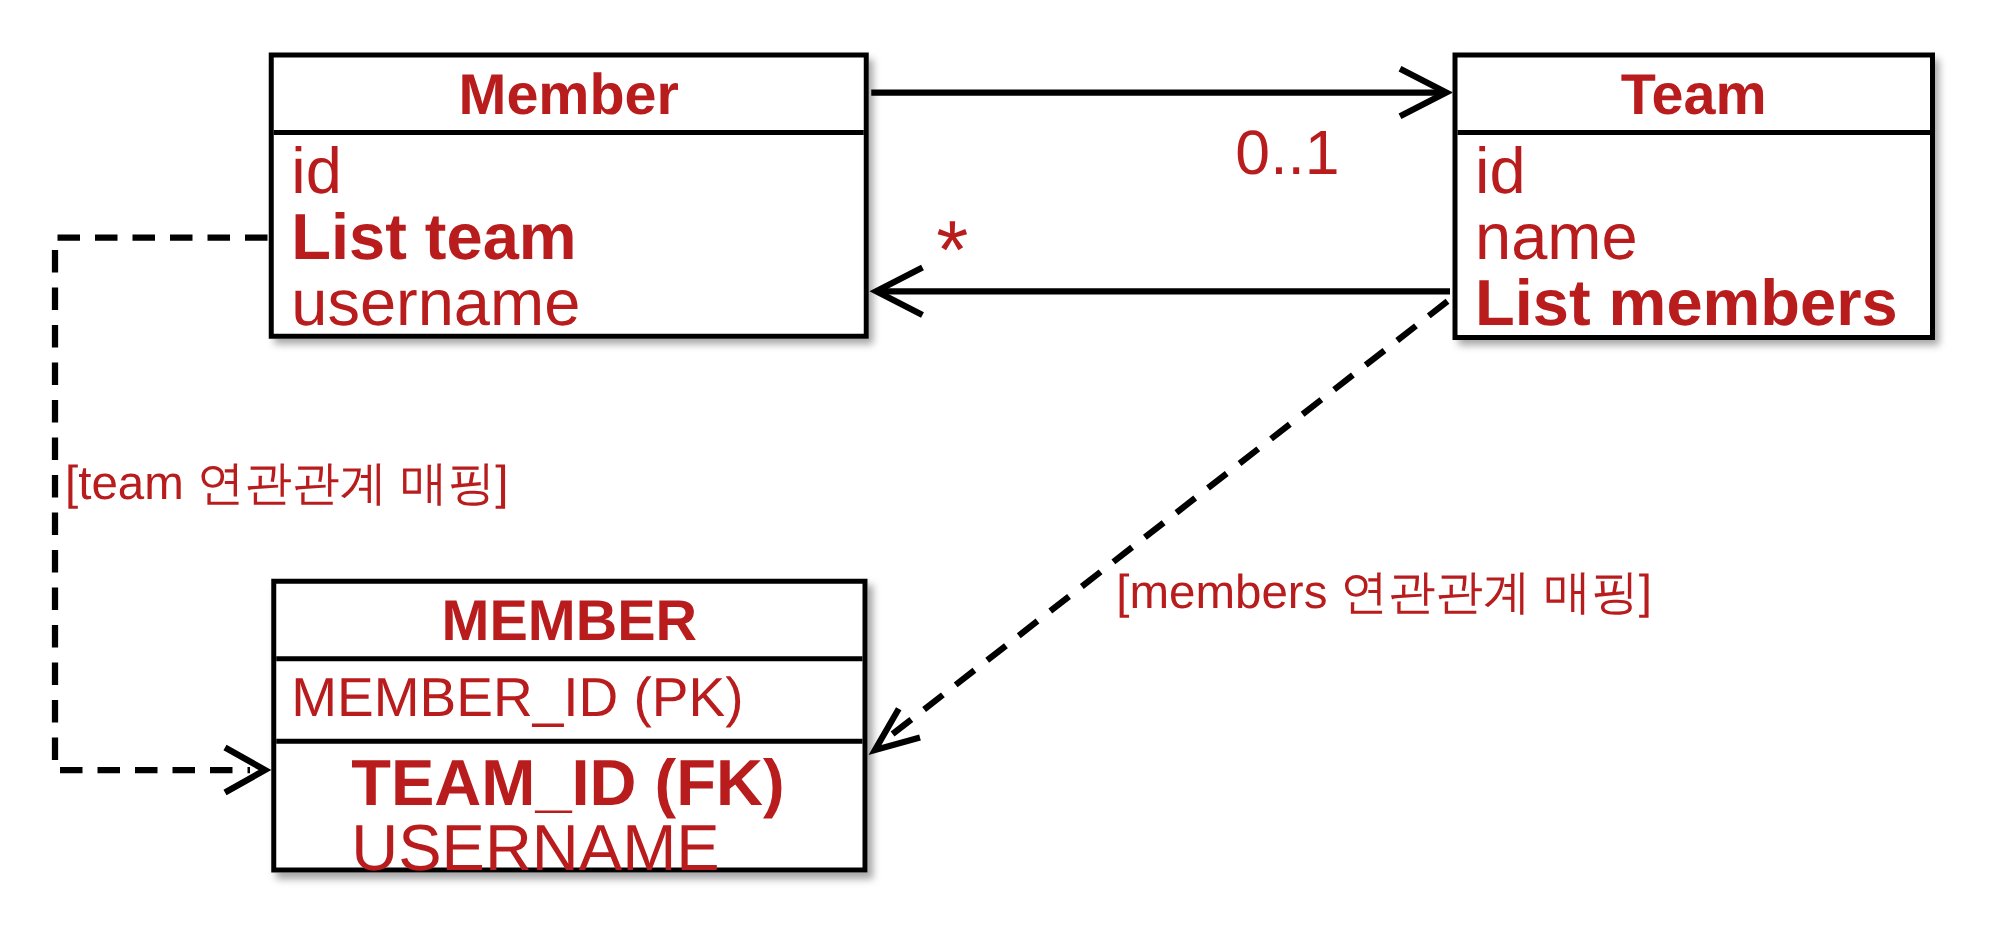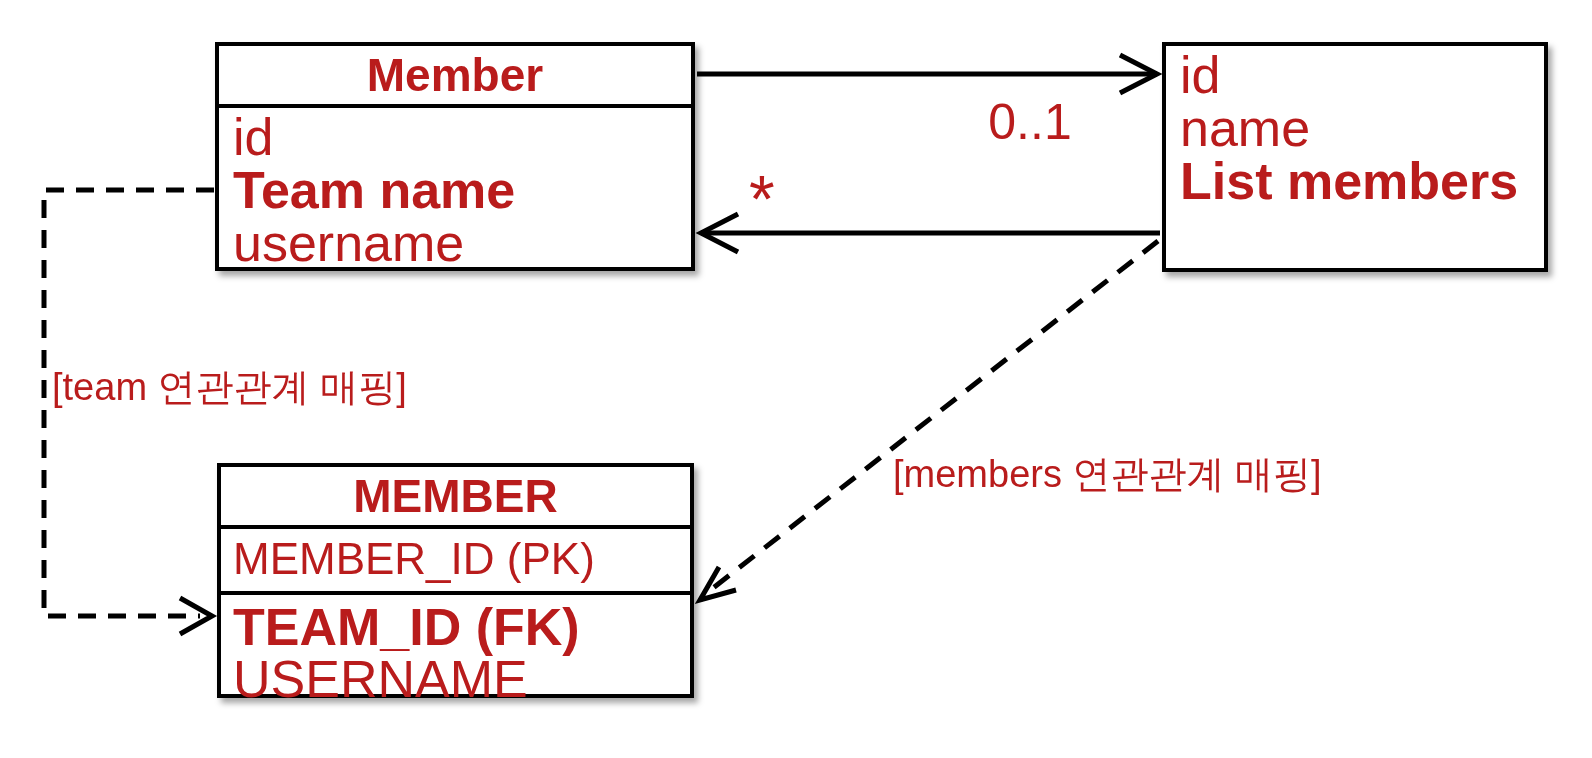--- a/index.html
+++ b/index.html
@@ -47,21 +47,21 @@
     box-sizing: border-box;
     padding-left: 12px;
     white-space: nowrap;
   }
   .tbl-pk {
     height: 66px;
     border-bottom: 4px solid #000000;
     font-size: 44px;
     line-height: 60px;
   }
-  .tbl-fk { padding-top: 6px; }
+  .tbl-fk { padding-top: 6px; margin-left: 48px; }
   .tbl-fk .attr-row { line-height: 52px; }
   .float-label {
     position: absolute;
     font-size: 50px;
     line-height: 50px;
     white-space: nowrap;
   }
   .mult-label { text-align: center; }
   .star-label { font-size: 66px; line-height: 66px; }
   .mapping-label { font-size: 38px; line-height: 55px; }
@@ -91,26 +91,27 @@
     <g stroke="#000000" stroke-width="5" fill="none">
       <line x1="1158" y1="241" x2="708" y2="592" stroke-dasharray="19 13"></line>
       <polyline points="736,590 700,600 719,567"></polyline>
     </g>
   </svg>
 
   <div class="box" style="left:215px; top:42px; width:480px; height:229px;">
     <div class="box-header">Member</div>
     <div class="box-body">
       <div class="attr-row">id</div>
-      <div class="attr-row bold">Team name</div>
+      <div class="attr-row bold">List team</div>
       <div class="attr-row">username</div>
     </div>
   </div>
 
   <div class="box" style="left:1162px; top:42px; width:386px; height:230px;">
+    <div class="box-header">Team</div>
     <div class="box-body">
       <div class="attr-row">id</div>
       <div class="attr-row">name</div>
       <div class="attr-row bold">List members</div>
     </div>
   </div>
 
   <div class="box" style="left:217px; top:463px; width:477px; height:235px;">
     <div class="box-header">MEMBER</div>
     <div class="tbl-section tbl-pk">MEMBER_ID (PK)</div>

